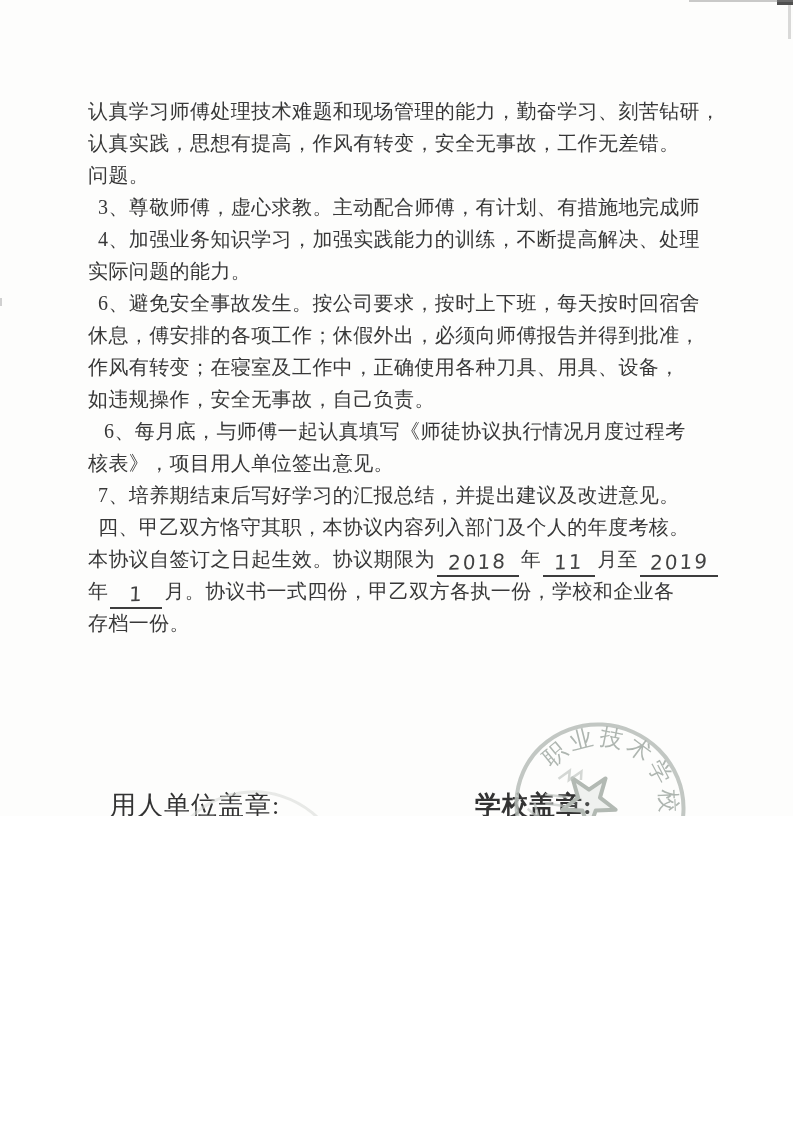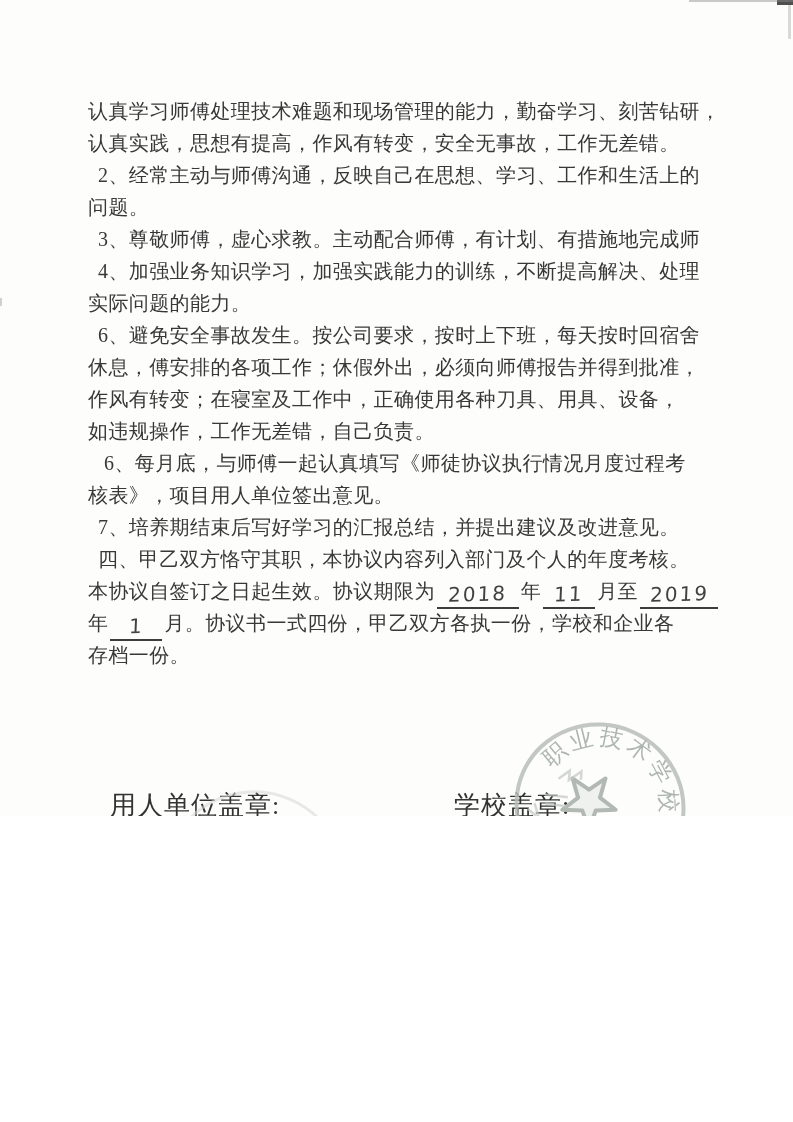--- a/index.html
+++ b/index.html
@@ -18,50 +18,49 @@
     display:inline-block;border-bottom:2px solid #3d3d3d;text-align:center;
     height:25px;line-height:25px;vertical-align:-3px;margin:0 2px;
   }
   .hand{
     font-family:"DejaVu Sans",sans-serif;font-size:20px;color:#424242;
     letter-spacing:2px;display:inline-block;transform:rotate(-1.5deg) skewX(-4deg);
   }
   
   .sig-label{position:absolute;font-size:26px;letter-spacing:1px;color:#333;}
   .sig-label.employer{left:110px;top:788px;}
-  .sig-label.school{left:454px;top:788px;}
+  .sig-label.school{left:475px;top:788px;font-weight:bold;}
   .date-line{position:absolute;left:497px;top:894px;font-size:20px;letter-spacing:2px;color:#7f1d1d;}
   .stamp{position:absolute;pointer-events:none;}
   .stamp.school{left:505px;top:714px;}
   .stamp.employer{left:152px;top:758px;}
   
   .artifact{position:absolute;}
   .corner-dark{right:0;top:0;width:16px;height:5px;background:#4f4f4f;}
   .edge-line-top{right:0;top:0;width:104px;height:2px;background:#8a8a8a;opacity:.45;}
   .edge-line-right{right:2px;top:5px;width:3px;height:34px;background:#c9c9c9;opacity:.7;}
   .speck{width:3px;height:3px;border-radius:50%;background:#c6c6c6;}
   .tick-left{left:0;top:298px;width:2px;height:8px;background:#d0d0d0;}
 </style>
 </head>
 <body>
 
 <div class="page">
 
   <div class="body-text">
       <div class="line"><span class="pt">认真学习师傅处理技术难题和现场管理的能力，勤奋学习、刻苦钻研，</span></div>
       <div class="line"><span class="pt">认真实践，思想有提高，作风有转变，安全无事故，工作无差错。</span></div>
-      <div class="line ind1"><span class="pt">2、经常主动与师傅沟通，反映自己在思想、学习、工作和生活上的</span></div>
       <div class="line"><span class="pt">问题。</span></div>
       <div class="line ind1"><span class="pt">3、尊敬师傅，虚心求教。主动配合师傅，有计划、有措施地完成师</span></div>
       <div class="line ind1"><span class="pt">4、加强业务知识学习，加强实践能力的训练，不断提高解决、处理</span></div>
       <div class="line"><span class="pt">实际问题的能力。</span></div>
       <div class="line ind1"><span class="pt">6、避免安全事故发生。按公司要求，按时上下班，每天按时回宿舍</span></div>
       <div class="line"><span class="pt">休息，傅安排的各项工作；休假外出，必须向师傅报告并得到批准，</span></div>
       <div class="line"><span class="pt">作风有转变；在寝室及工作中，正确使用各种刀具、用具、设备，</span></div>
-      <div class="line"><span class="pt">如违规操作，工作无差错，自己负责。</span></div>
+      <div class="line"><span class="pt">如违规操作，安全无事故，自己负责。</span></div>
       <div class="line ind2"><span class="pt">6、每月底，与师傅一起认真填写《师徒协议执行情况月度过程考</span></div>
       <div class="line"><span class="pt">核表》，项目用人单位签出意见。</span></div>
       <div class="line ind1"><span class="pt">7、培养期结束后写好学习的汇报总结，并提出建议及改进意见。</span></div>
       <div class="line ind1"><span class="pt">四、甲乙双方恪守其职，本协议内容列入部门及个人的年度考核。</span></div>
       <div class="line"><span class="pt">本协议自签订之日起生效。协议期限为</span><span class="blank" style="min-width: 82px;"><span class="hand">2018</span></span><span class="pt">年</span><span class="blank" style="min-width: 52px;"><span class="hand">11</span></span><span class="pt">月至</span><span class="blank" style="min-width: 78px;"><span class="hand">2019</span></span></div>
       <div class="line"><span class="pt">年</span><span class="blank" style="min-width: 52px;"><span class="hand">1</span></span><span class="pt">月。协议书一式四份，甲乙双方各执一份，学校和企业各</span></div>
       <div class="line"><span class="pt">存档一份。</span></div>
     </div>
 
   <span class="sig-label employer">用人单位盖章:</span>

